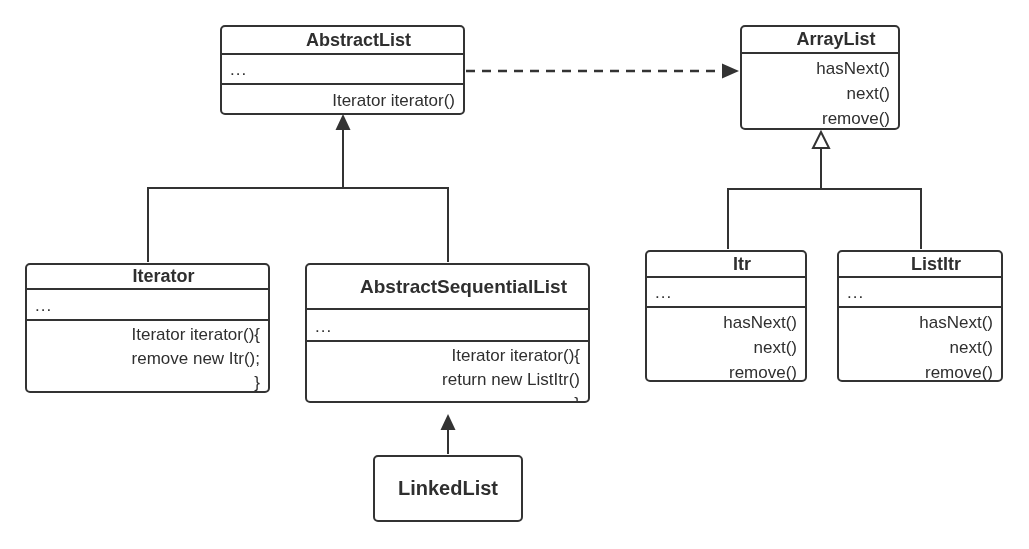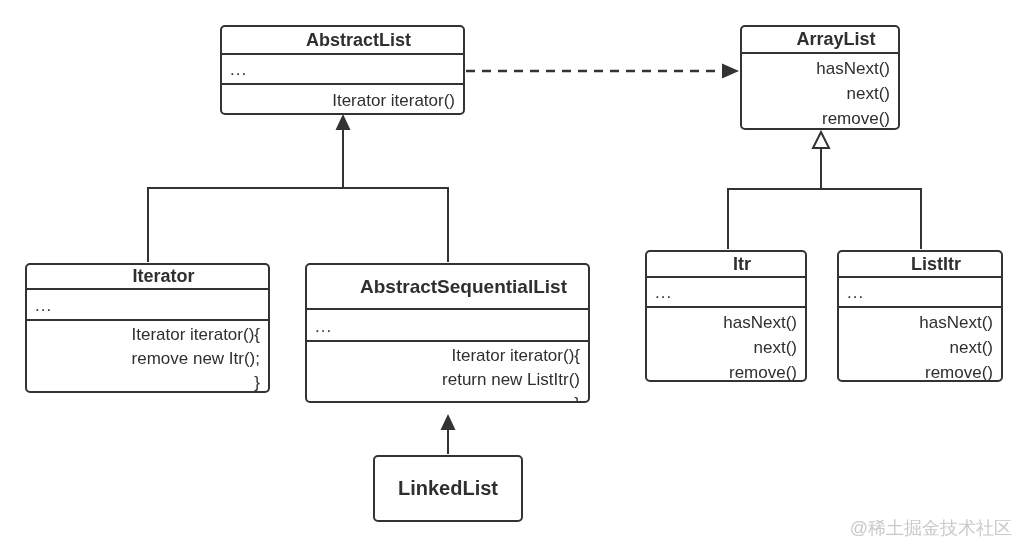--- a/index.html
+++ b/index.html
@@ -180,14 +180,13 @@
       <div>hasNext()</div>
       <div>next()</div>
       <div>remove()</div>
     </div>
   </div>
 
   <div class="uml-box" id="box-linked-list">
     <div class="uml-title-single">LinkedList</div>
   </div>
 
-  <div class="watermark">@稀土掘金技术社区</div>
 </div>
 
 </body></html>

